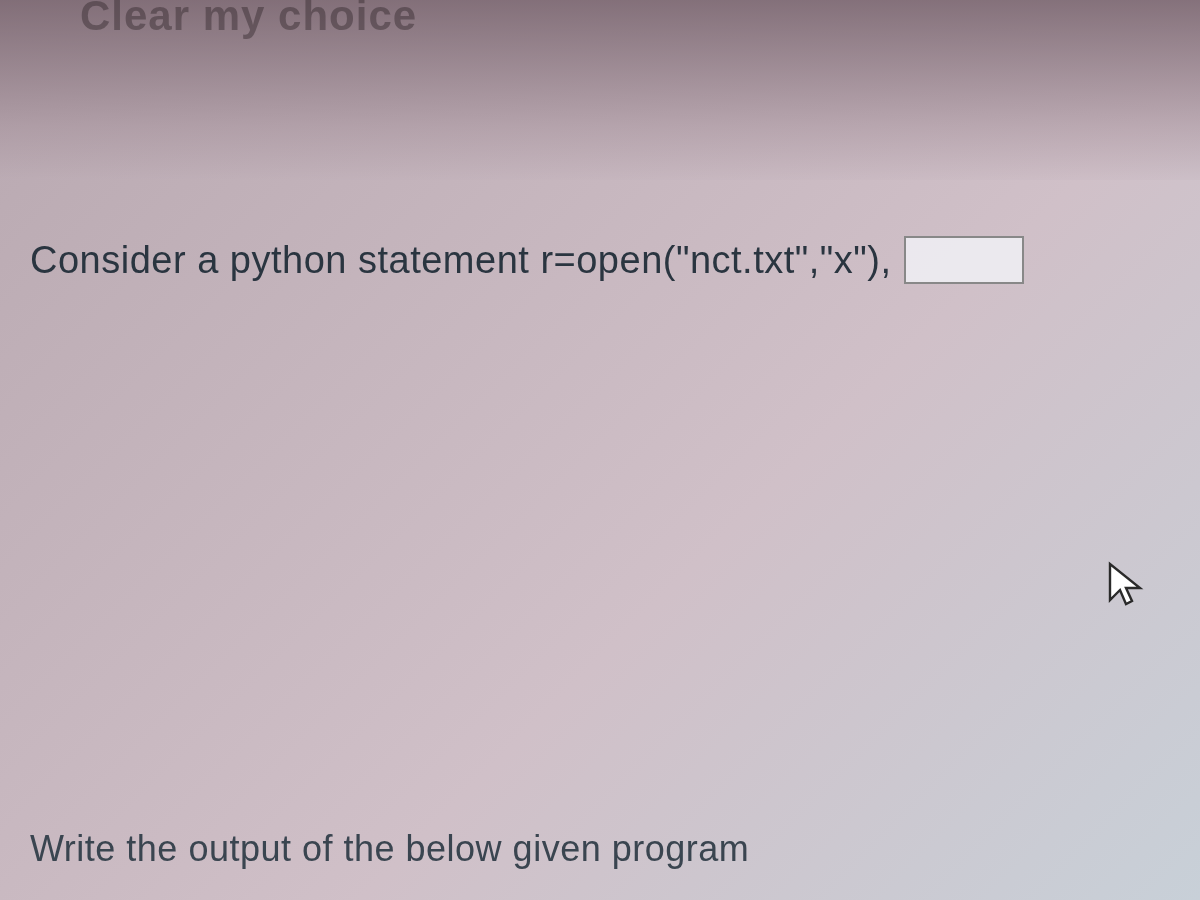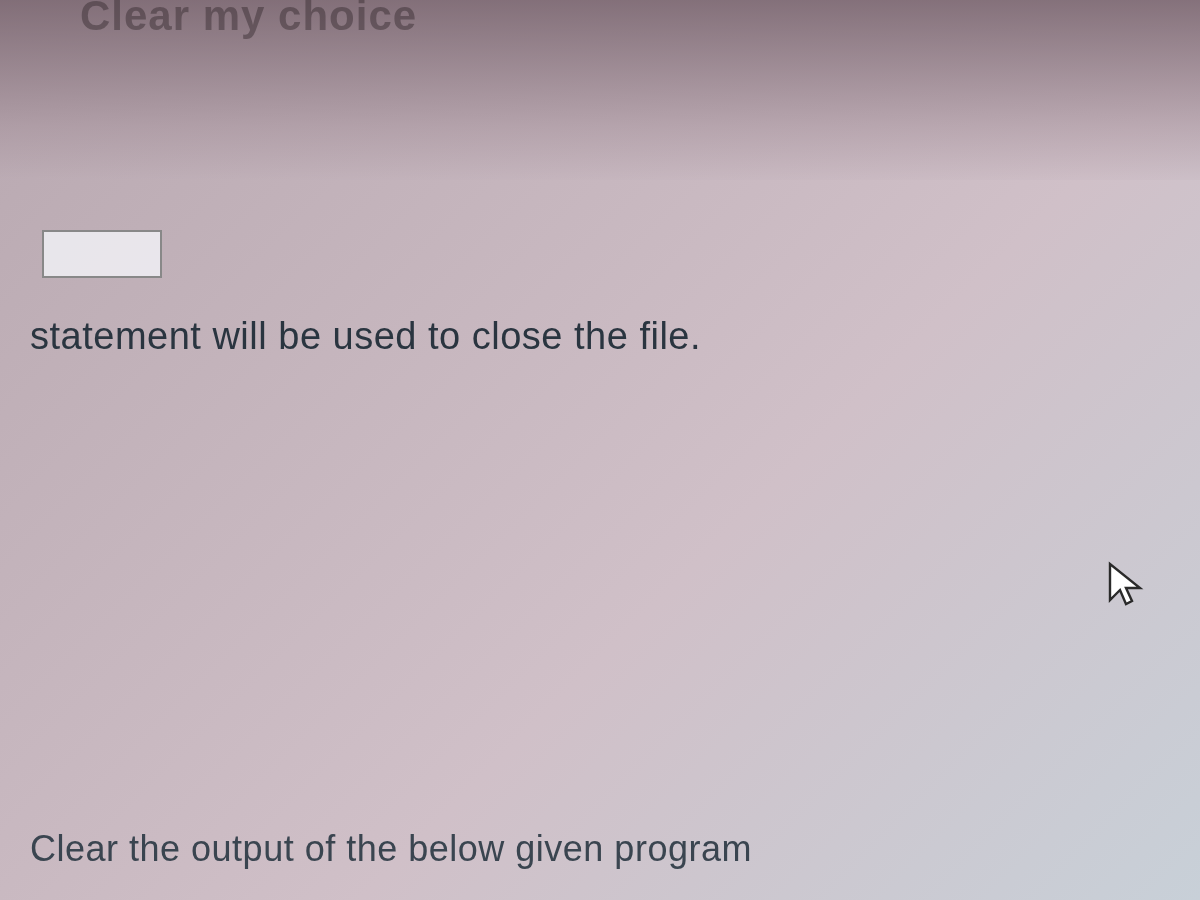--- a/index.html
+++ b/index.html
@@ -72,28 +72,26 @@
   </style>
 </head>
 <body>
 
 <div class="top-section">
   <div class="top-text">Clear my choice</div>
 </div>
 
 <div class="question-area">
   <div class="question-line">
+    <span class="question-text">Consider a python statement r=open("nct.txt","x"),</span>
     <input type="text" class="answer-box" value="" style="">
-  </div>
-  <div class="question-line">
-    <span class="question-text">statement will be used to close the file.</span>
   </div>
 
   <div class="cursor-icon">
     <svg viewBox="0 0 24 24" width="48" height="48">
       <path d="M4 2 L4 20 L9 15 L12 22 L15 20.5 L12 14 L19 14 Z" fill="#ffffff" stroke="#2a2a2a" stroke-width="1.2"></path>
     </svg>
   </div>
 </div>
 
 <div class="bottom-question">
-  <span class="bottom-text">Clear the output of the below given program</span>
+  <span class="bottom-text">Write the output of the below given program</span>
 </div>
 
 </body></html>

